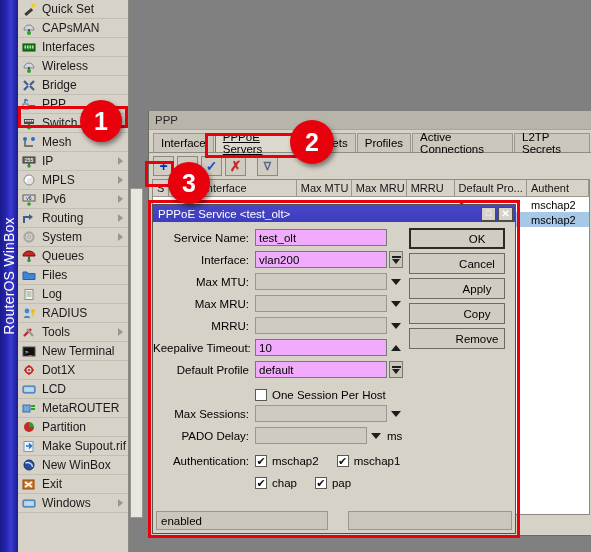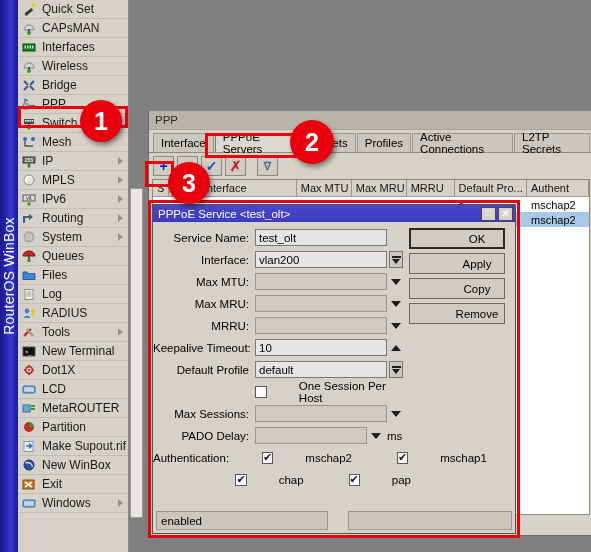--- a/index.html
+++ b/index.html
@@ -114,20 +114,21 @@
     font-size: 11.5px;
     background: #cbc7bd;
     border: 1px solid #9b978e;
     border-bottom: none;
     margin-right: 1px;
     box-sizing: border-box;
   }
   .tab.active {
     background: #ddd9cf;
     border-color: #7e7b73;
+    text-decoration: underline;
   }
   .toolbar {
     height: 26px;
     display: flex; align-items: center;
     padding-left: 4px;
     gap: 3px;
     background: #d6d2c8;
   }
   .tb-btn {
     width: 21px; height: 20px;
@@ -219,21 +220,21 @@
   .frow {
     display: flex; align-items: center;
     height: 19px; margin-bottom: 3px;
   }
   .flabel {
     width: 96px; text-align: right; padding-right: 6px;
     font-size: 11.5px; white-space: nowrap;
   }
   .finput {
     height: 17px; width: 132px;
-    background: #e5e5e5;
+    background: #f0abfc;
     border: 1px solid #7a7872;
     box-sizing: border-box;
     font-size: 11.5px;
     display: flex; align-items: center;
     padding-left: 3px;
   }
   .finput.disabled { background: #cfcbc1; border-color: #9b978e; }
   .spin {
     width: 14px; height: 17px; margin-left: 2px;
     background: #cbc7bd; border: 1px solid #7a7872;
@@ -265,21 +266,21 @@
   }
   .unit { font-size: 11.5px; margin-left: 6px; text-align: center; }
 
   .cb {
     width: 12px; height: 12px;
     background: #fff; border: 1px solid #5a5852;
     box-sizing: border-box;
     display: flex; align-items: center; justify-content: center;
     font-size: 11px; line-height: 1; color: #111;
   }
-  .cb-row { display: flex; align-items: center; height: 19px; margin-bottom: 3px; gap: 27px; }
+  .cb-row { display: flex; align-items: flex-end; height: 19px; margin-bottom: 3px; }
   .cb-label { font-size: 11.5px; margin-left: 5px; }
 
   .btn-col {
     position: absolute; right: 10px; top: 6px; width: 96px;
   }
   .dbtn {
     height: 21px; width: 96px;
     background: #d0ccc2;
     border: 1px solid #6d6a63;
     box-sizing: border-box;
@@ -778,20 +779,23 @@
             <span class="cb" style="margin-left:18px">✔</span>
             <span class="cb-label">pap</span>
           </div>
         </div>
 
       <div class="btn-col" id="btncol">
           <div class="dbtn primary">
             <span>OK</span>
           </div>
           <div class="dbtn">
+            <span>Cancel</span>
+          </div>
+          <div class="dbtn">
             <span>Apply</span>
           </div>
           <div class="dbtn">
             <span>Copy</span>
           </div>
           <div class="dbtn">
             <span>Remove</span>
           </div>
         </div>
     </div>

